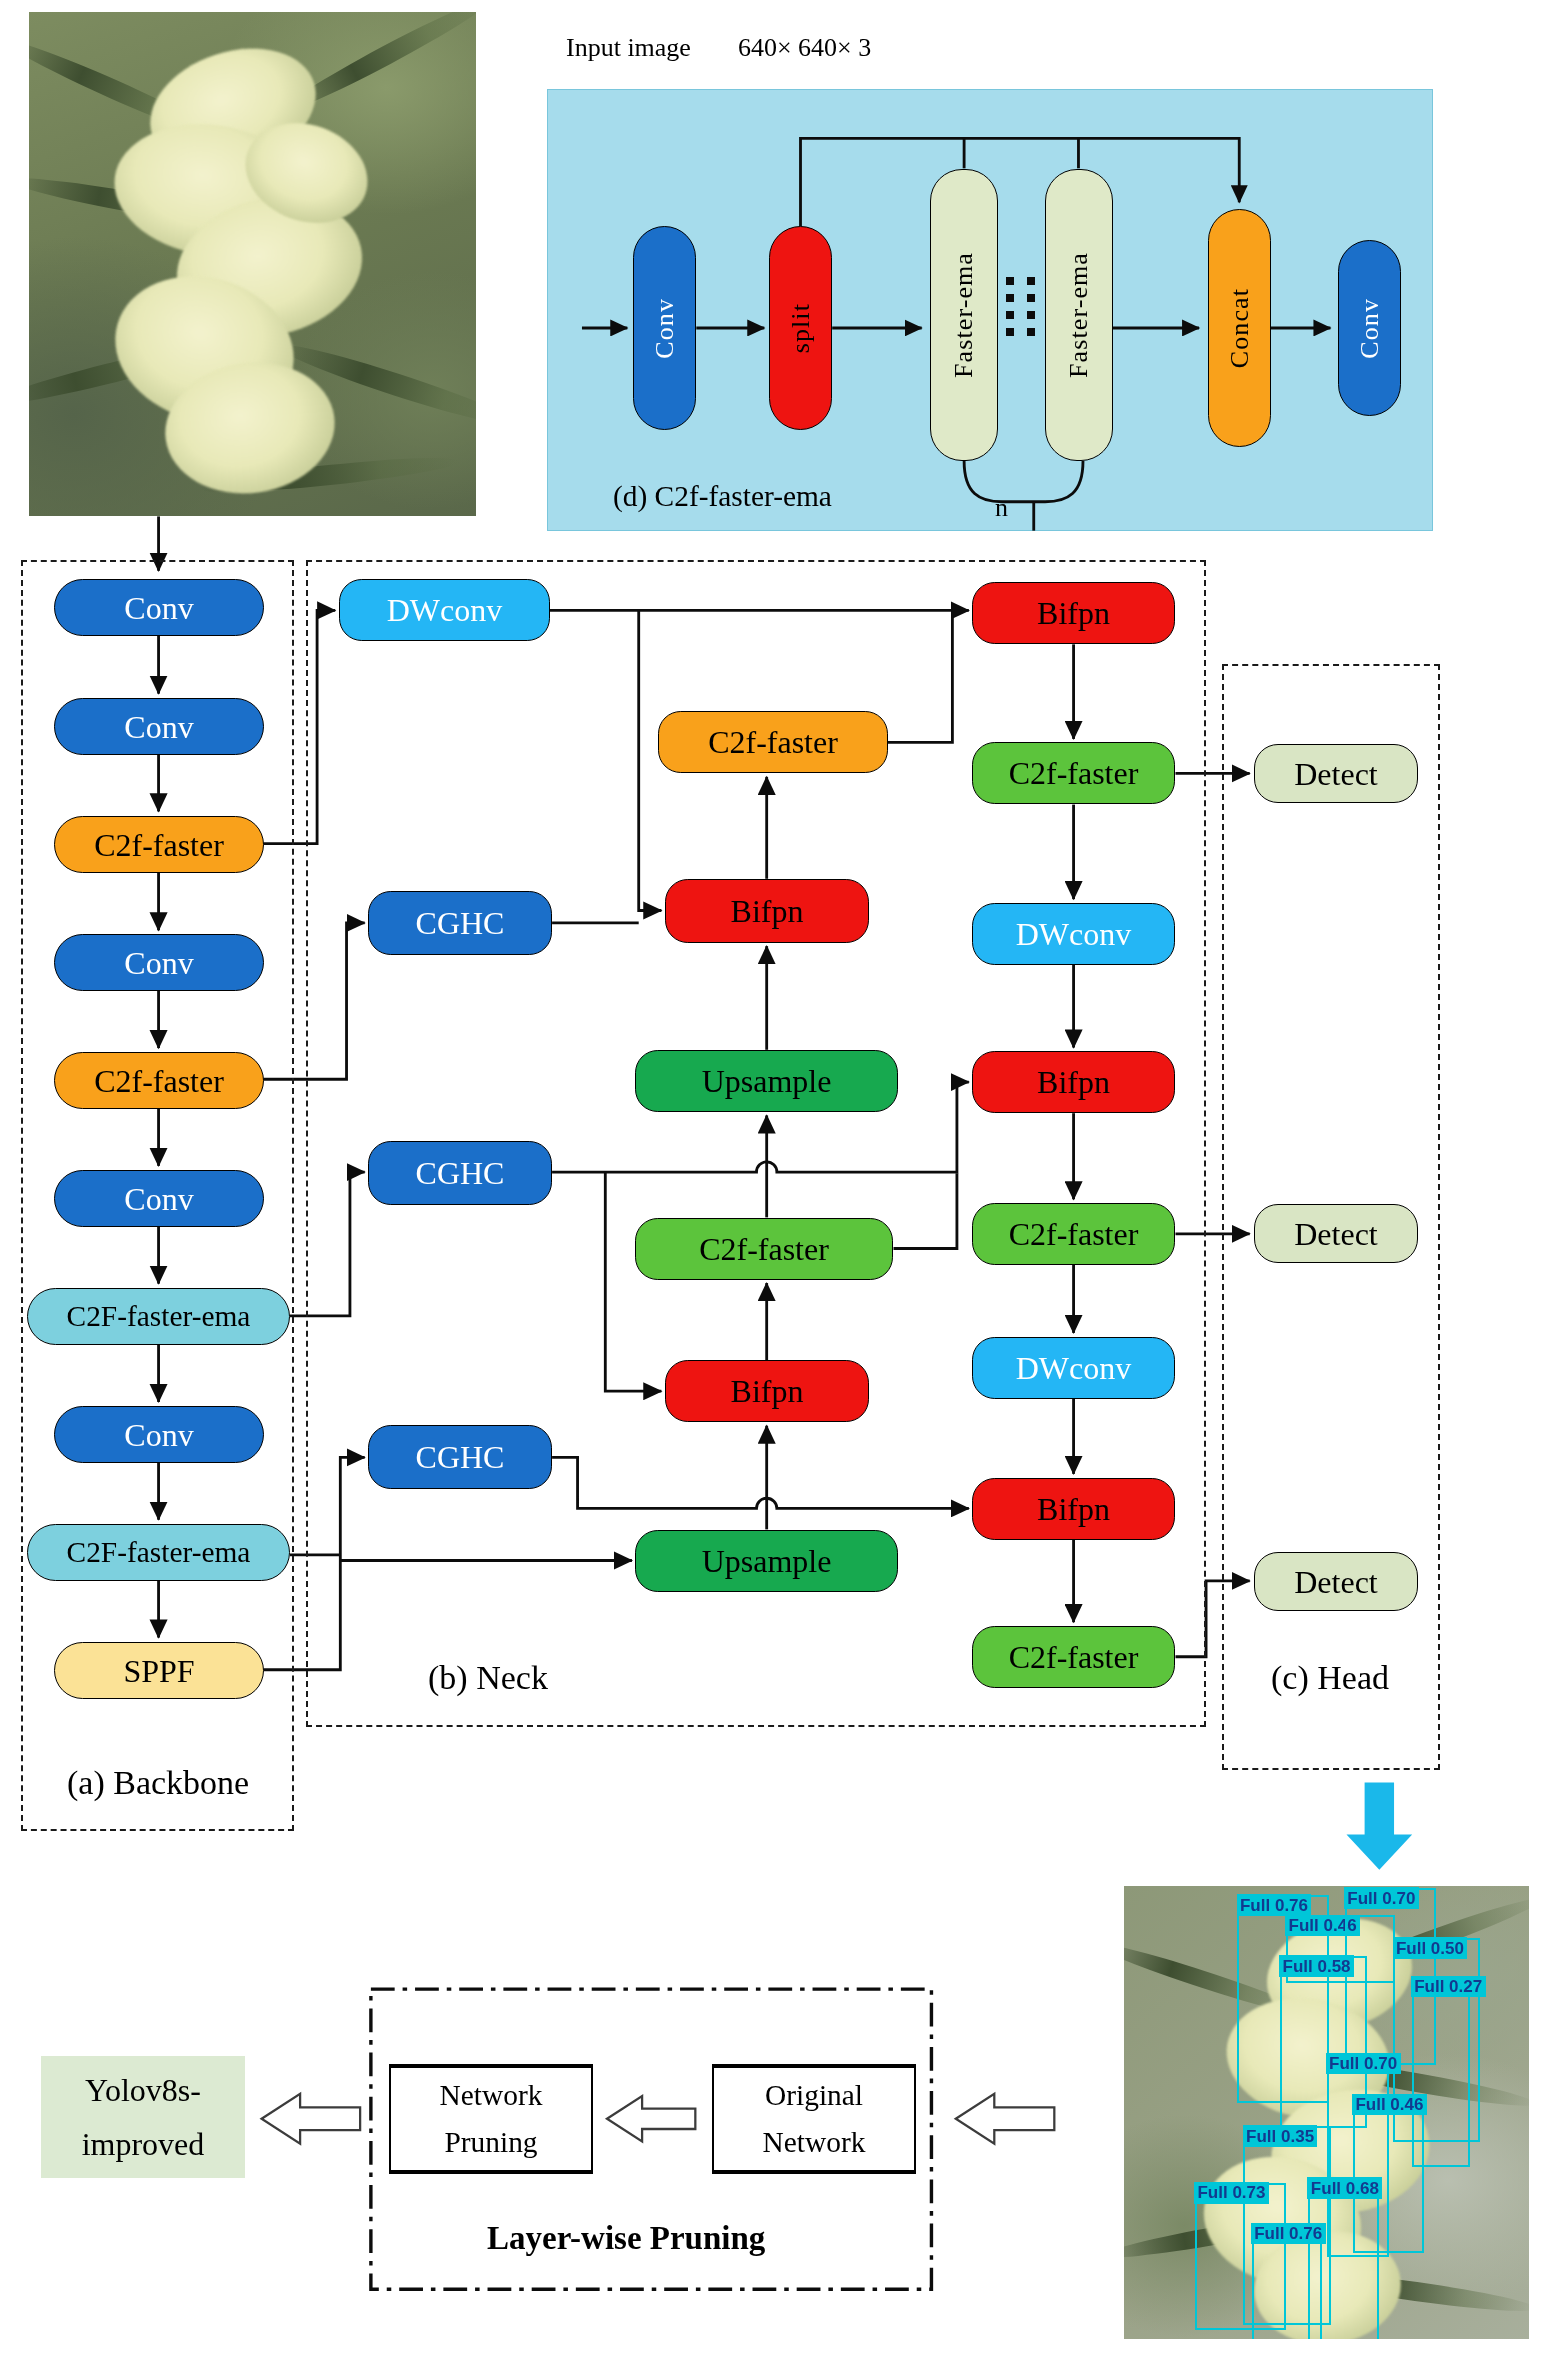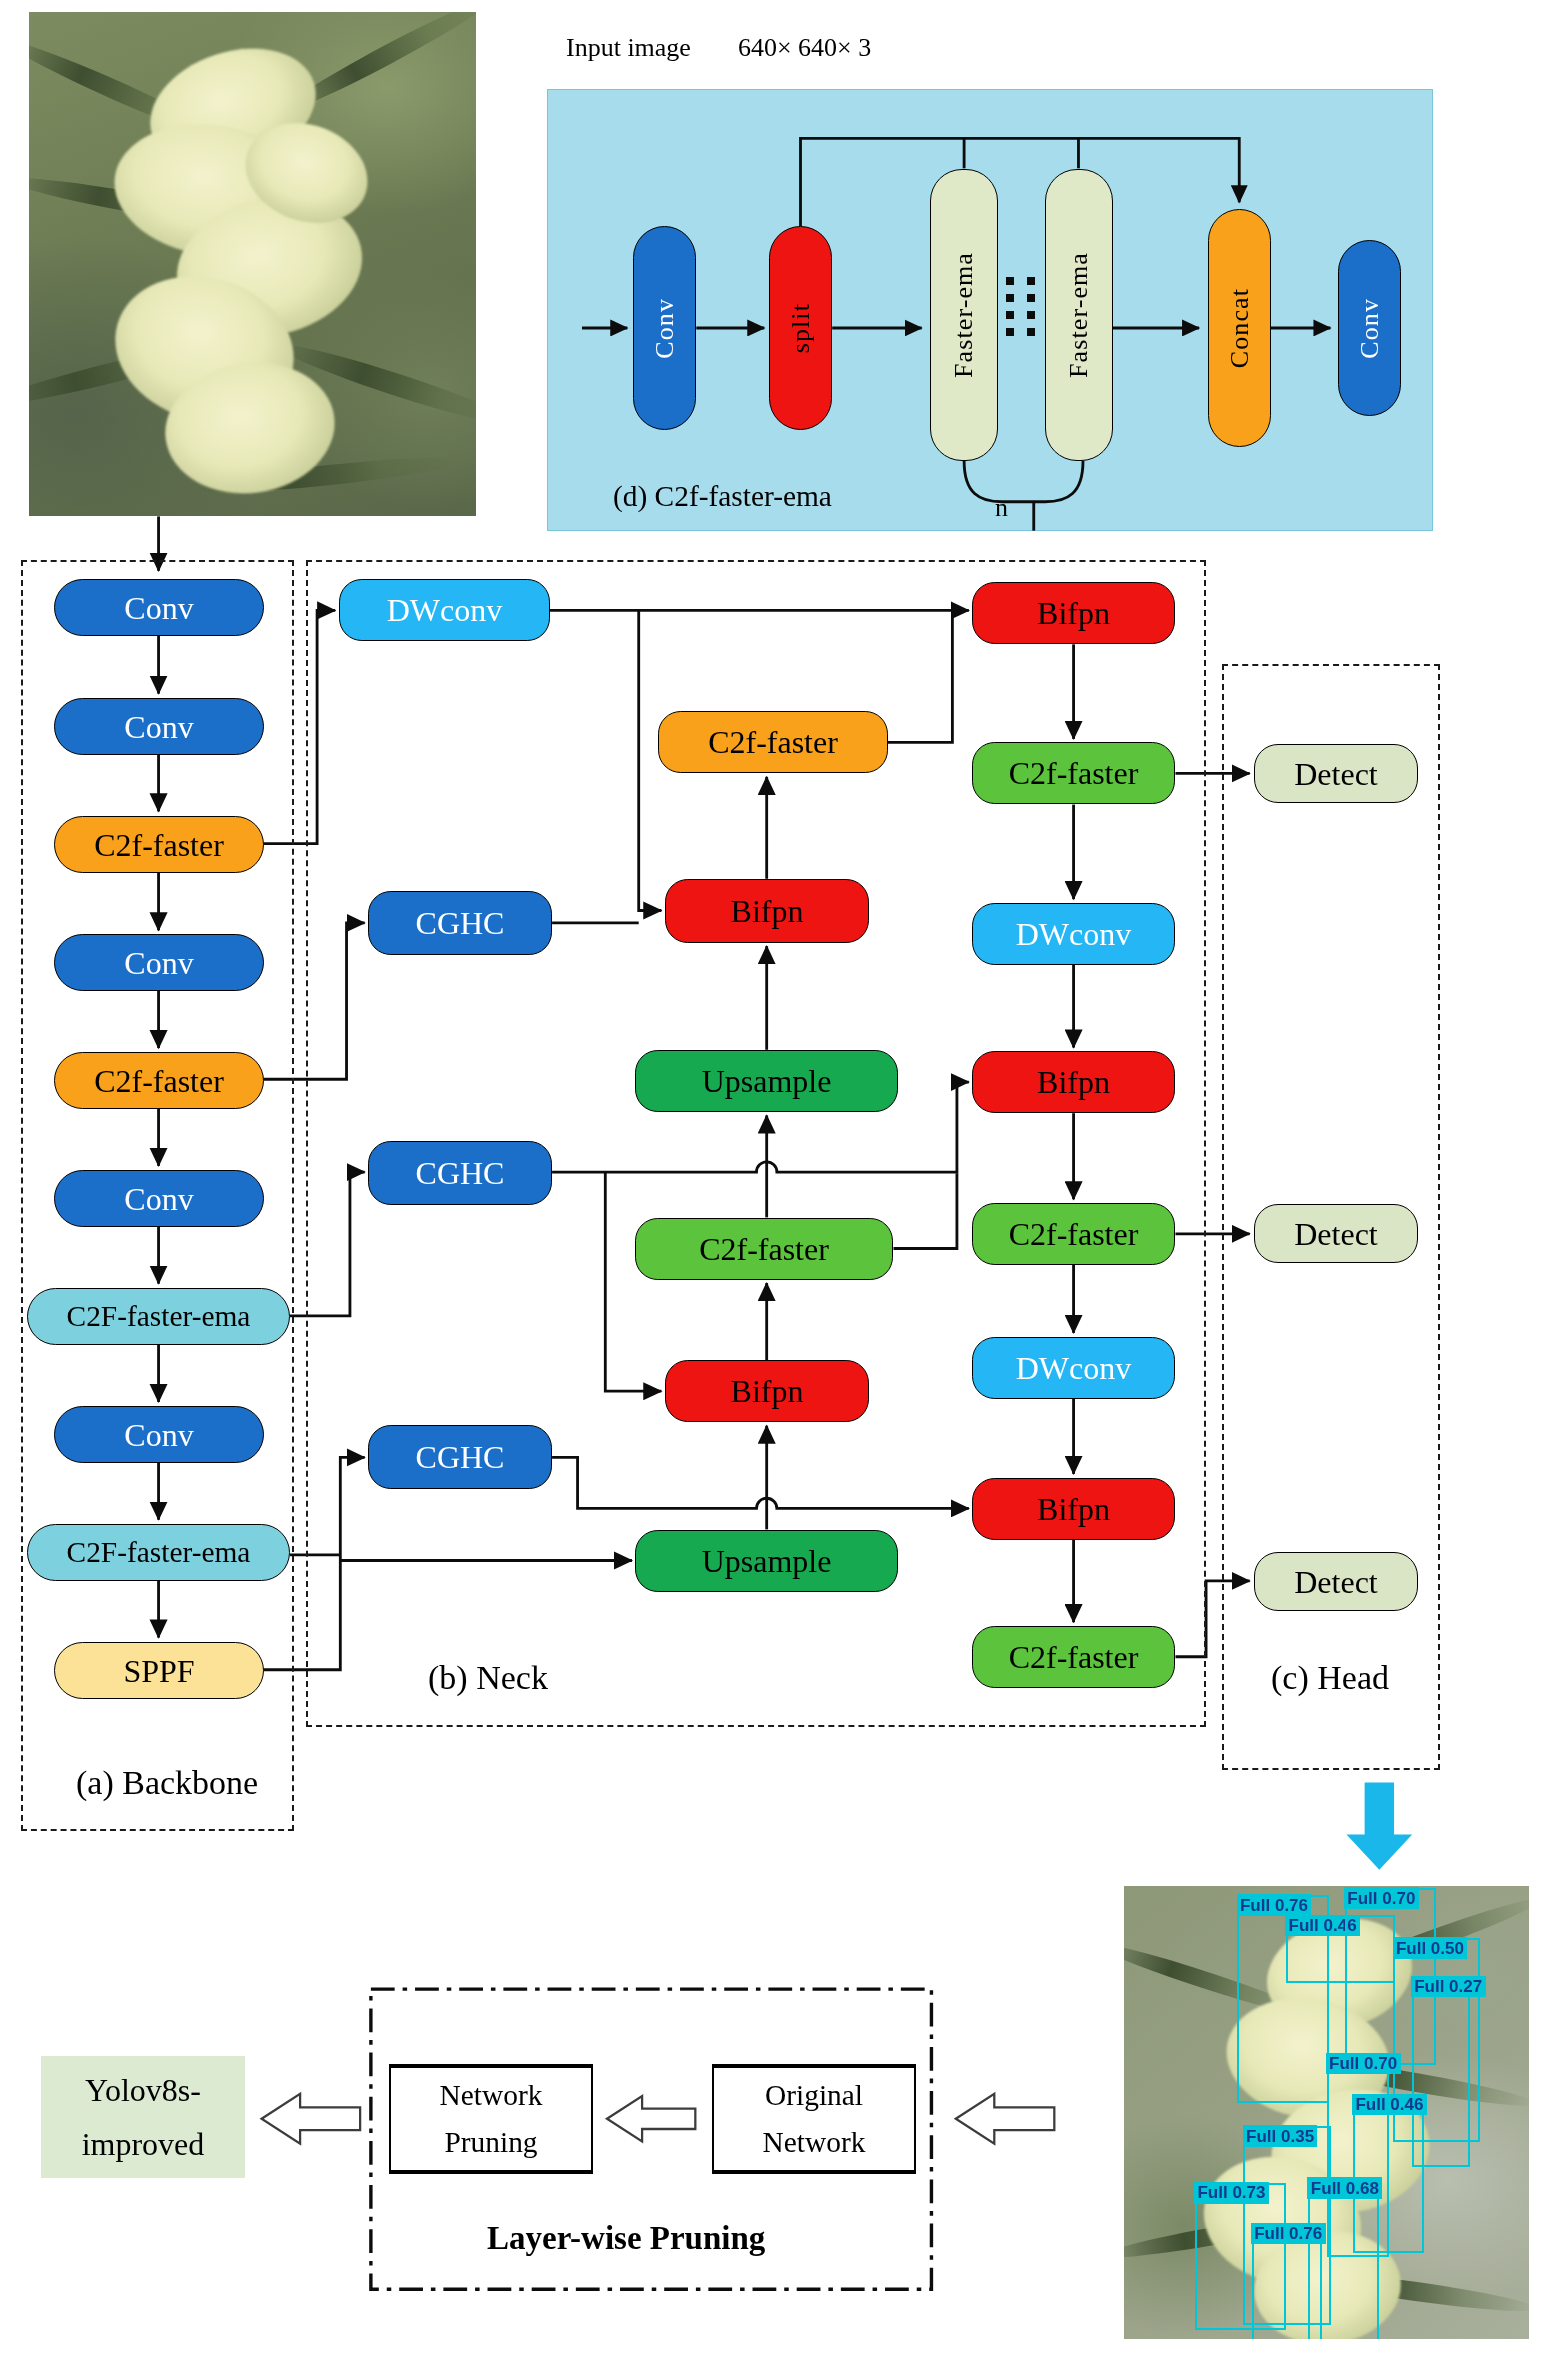--- a/index.html
+++ b/index.html
@@ -226,21 +226,21 @@
     </div>
   <div class="blk c-conv" style="left:54px;top:1406px;width:210px;height:57px;">
       <span class="white">Conv</span>
     </div>
   <div class="blk c-ema" style="left:27px;top:1524px;width:263px;height:57px;font-size:29.4px;">
       <span>C2F-faster-ema</span>
     </div>
   <div class="blk c-sppf" style="left:54px;top:1642px;width:210px;height:57px;">
       <span>SPPF</span>
     </div>
-  <div class="seclabel" style="left:76px;top:1764px;">(a) Backbone</div>
+  <div class="seclabel" style="left:67px;top:1764px;">(a) Backbone</div>
 
   <div class="blk c-dw rc" style="left:339px;top:579px;width:211px;height:62px;">
       <span class="white">DWconv</span>
     </div>
   <div class="blk c-orange rc" style="left:658px;top:711px;width:230px;height:62px;">
       <span>C2f-faster</span>
     </div>
   <div class="blk c-conv rc" style="left:368px;top:891px;width:184px;height:64px;">
       <span class="white">CGHC</span>
     </div>
@@ -325,20 +325,23 @@
         </div>
         <div class="detbox" style="left: 40%; top: 6.5%; width: 27%; height: 15%;">
           <span class="dettag">Full 0.46</span>
         </div>
         <div class="detbox" style="left: 54.5%; top: 0.5%; width: 22.5%; height: 39%;">
           <span class="dettag">Full 0.70</span>
         </div>
         <div class="detbox" style="left: 66.5%; top: 11.5%; width: 21.5%; height: 45%;">
           <span class="dettag">Full 0.50</span>
         </div>
+        <div class="detbox" style="left: 38.5%; top: 15.5%; width: 21.5%; height: 38%;">
+          <span class="dettag">Full 0.58</span>
+        </div>
         <div class="detbox" style="left: 71%; top: 20%; width: 14.5%; height: 42%;">
           <span class="dettag">Full 0.27</span>
         </div>
         <div class="detbox" style="left: 50%; top: 37%; width: 15.5%; height: 45%;">
           <span class="dettag">Full 0.70</span>
         </div>
         <div class="detbox" style="left: 56.5%; top: 46%; width: 17.5%; height: 35%;">
           <span class="dettag">Full 0.46</span>
         </div>
         <div class="detbox" style="left: 29.5%; top: 53%; width: 21.5%; height: 44%;">

